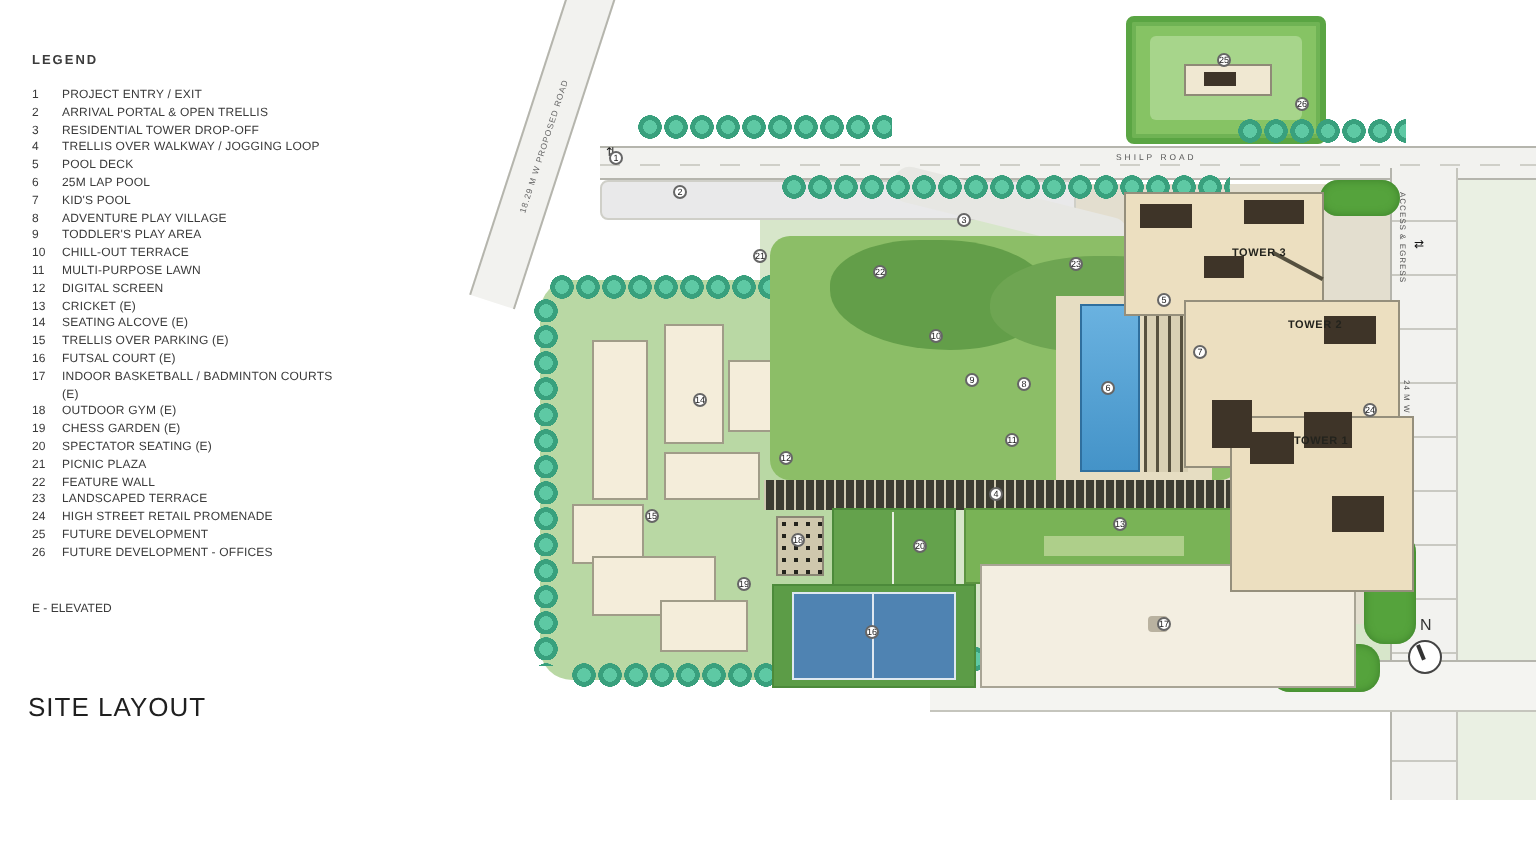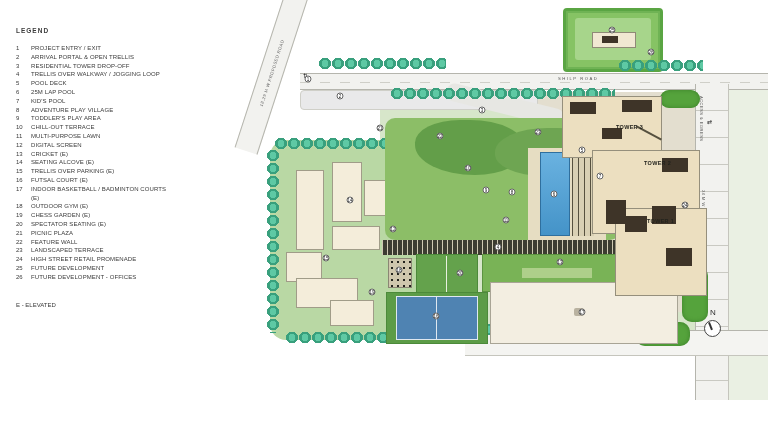--- a/index.html
+++ b/index.html
@@ -224,20 +224,21 @@
       <div class="lrow">
         <span class="lnum">25</span>
         <span class="ltext">FUTURE DEVELOPMENT</span>
       </div>
       <div class="lrow">
         <span class="lnum">26</span>
         <span class="ltext">FUTURE DEVELOPMENT - OFFICES</span>
       </div>
     </div>
   <div class="abs" id="legend-note">E - ELEVATED</div>
+  <div class="abs" id="page-title">SITE LAYOUT</div>
 
   <div class="abs" id="plan">
 
     <div class="abs base-center"></div>
     <div class="abs towers-plaza"></div>
     <div class="abs base-left"></div>
     <div class="abs right-strip"></div>
 
     <div class="abs road-diagonal">
       <span class="road-diag-label">18.29 M W PROPOSED ROAD</span>

